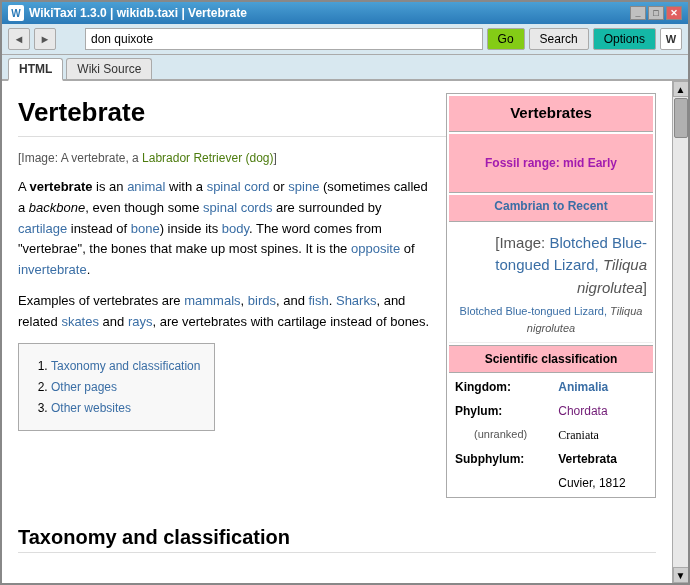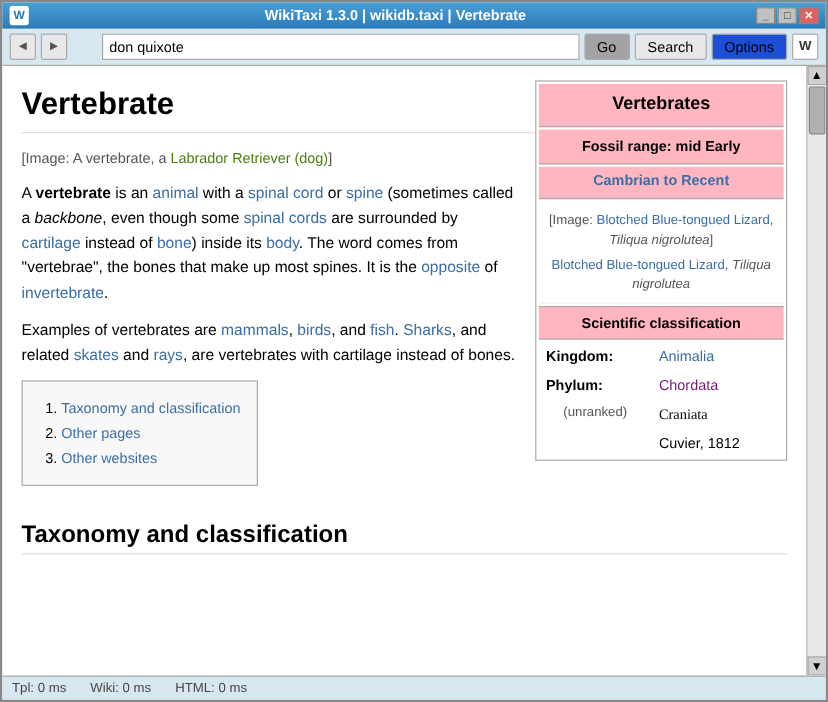--- a/index.html
+++ b/index.html
@@ -13,40 +13,40 @@
       color: white;
       height: 22px;
       display: flex;
       align-items: center;
       padding: 0 6px;
       font-size: 12px;
       font-weight: bold;
       flex-shrink: 0;
     }
     .title-bar-icon { width: 16px; height: 16px; margin-right: 5px; background: #fff; border-radius: 2px; display: flex; align-items: center; justify-content: center; font-size: 10px; color: #2a7ab8; font-weight: bold; flex-shrink: 0; }
-    .title-bar-text { flex: 1; text-align: center; }
+    .title-bar-text { flex: 1; }
     .title-bar-buttons { display: flex; gap: 2px; }
     .tb-btn { width: 16px; height: 14px; background: #c0c0c0; border: 1px solid #888; font-size: 9px; display: flex; align-items: center; justify-content: center; cursor: pointer; color: #333; }
     .tb-btn.close { background: #e06060; color: white; }
 
     
     .address-bar {
       background: #d8e8f0;
       padding: 4px 6px;
       display: flex;
       align-items: center;
       gap: 4px;
       border-bottom: 1px solid #aaa;
       flex-shrink: 0;
     }
     .nav-btn { width: 22px; height: 22px; background: #e8e8e8; border: 1px solid #aaa; cursor: pointer; display: flex; align-items: center; justify-content: center; font-size: 11px; color: #555; border-radius: 2px; }
     .address-input { flex: 1; height: 22px; border: 1px solid #aaa; padding: 0 5px; font-size: 12px; background: white; margin-left: 25px; }
-    .go-btn { height: 22px; padding: 0 10px; background: #a3a3a3; border: 1px solid #aaa; cursor: pointer; font-size: 12px; border-radius: 2px; }
+    .go-btn { height: 22px; padding: 0 10px; background: #84cc16; border: 1px solid #aaa; cursor: pointer; font-size: 12px; border-radius: 2px; }
     .search-btn { height: 22px; padding: 0 10px; background: #e8e8e8; border: 1px solid #aaa; cursor: pointer; font-size: 12px; border-radius: 2px; }
-    .options-btn { height: 22px; padding: 0 10px; background: #1d4ed8; border: 1px solid #aaa; cursor: pointer; font-size: 12px; border-radius: 2px; }
+    .options-btn { height: 22px; padding: 0 10px; background: #14b8a6; border: 1px solid #aaa; cursor: pointer; font-size: 12px; border-radius: 2px; }
     .wiki-logo { width: 22px; height: 22px; background: white; border: 1px solid #aaa; display: flex; align-items: center; justify-content: center; font-size: 11px; font-weight: bold; color: #333; border-radius: 2px; }
 
     
     .tabs-bar {
       display: flex;
       align-items: flex-end;
       background: #d8e8f0;
       padding: 3px 6px 0;
       border-bottom: 2px solid #aaa;
       flex-shrink: 0;
@@ -153,23 +153,23 @@
       font-size: 15px;
       font-weight: bold;
       padding: 6px;
       border-bottom: 1px solid #aaa;
     }
     .infobox-subtitle {
       background: #ffb6c1;
       text-align: center;
       font-weight: bold;
       font-size: 12px;
-      padding: 5px 6px;
-      border-bottom: 1px solid #aaa;
-      color: #000000;
+      padding: 20px 6px;
+      border-bottom: 1px solid #aaa;
+      color: #a21caf;
     }
     .infobox-cambrian {
       background: #ffb6c1;
       text-align: center;
       font-weight: bold;
       font-size: 12px;
       padding: 2px 6px 6px;
       border-bottom: 1px solid #aaa;
       color: #3a6ea5;
     }
@@ -209,65 +209,73 @@
   <div class="address-bar">
     <button class="nav-btn">◄</button>
     <button class="nav-btn">►</button>
     <input class="address-input" type="text" value="don quixote" style="">
     <button class="go-btn">Go</button>
     <button class="search-btn">Search</button>
     <button class="options-btn">Options</button>
     <div class="wiki-logo">W</div>
   </div>
 
+  <div class="tabs-bar">
+    <div class="tab active">HTML</div>
+    <div class="tab">Wiki Source</div>
+  </div>
 
   <div class="content-area">
     <div class="main-content">
       
       
       <div class="infobox-container">
         <table class="infobox">
           <tbody>
               <tr>
                 <td class="infobox-title">Vertebrates</td>
               </tr>
           <tr>
                 <td class="infobox-subtitle">Fossil range: mid Early</td>
               </tr>
           <tr>
                 <td class="infobox-cambrian"><a href="#" style="color:#3a6ea5;text-decoration:none;">Cambrian to Recent</a></td>
               </tr>
           <tr>
             <td class="infobox-image-section">
-              <div style="font-size:11px; color:#555; text-align:center; padding: 2px 0 4px;">
+              <div style="font-size:15px; color:#555; text-align:right; padding: 2px 0 4px;">
                 [Image: <a href="#" style="color:#3a6ea5; text-decoration:none;">Blotched Blue-tongued Lizard,</a> <em>Tiliqua nigrolutea</em>]
               </div>
               <div style="font-size:11px; text-align:center;">
                 <a href="#" style="color:#3a6ea5;text-decoration:none;">Blotched Blue-tongued Lizard,</a> <em style="color:#555;">Tiliqua nigrolutea</em>
               </div>
             </td>
           </tr>
           <tr>
                 <td class="infobox-sci-class">Scientific classification</td>
               </tr>
           <tr>
             <td style="padding:0;">
               <table style="width:100%; border-collapse:collapse;">
                 <tbody>
                       <tr>
                   <td style="font-weight:bold; font-size:12px; padding:3px 6px; vertical-align:top; white-space:nowrap;">Kingdom:</td>
-                  <td style="font-size:12px; padding:3px 6px;"><a href="#" style="color:#3a6ea5;text-decoration:none;">Animalia</a></td>
+                  <td style="font-size:12px; padding:3px 6px;"><a href="#" style="color:#3a6ea5;text-decoration:none;font-weight:bold;">Animalia</a></td>
                 </tr>
                 <tr>
                   <td style="font-weight:bold; font-size:12px; padding:3px 6px; vertical-align:top;margin-top:40px;">Phylum:</td>
                   <td style="font-size:12px; padding:3px 6px;"><a href="#" style="color:#701a75;text-decoration:none;">Chordata</a></td>
                 </tr>
                 <tr>
                   <td style="font-size:11px; color:#555; padding:3px 6px; vertical-align:top;text-align:center;">(unranked)</td>
                   <td style="font-size:12px; padding:3px 6px;font-family:Liberation Serif, serif;">Craniata</td>
+                </tr>
+                <tr>
+                  <td style="font-weight:bold; font-size:12px; padding:3px 6px; vertical-align:top;">Subphylum:</td>
+                  <td style="font-size:12px; font-weight:bold; padding:3px 6px;">Vertebrata</td>
                 </tr>
                 <tr>
                   <td style="font-size:12px; padding:3px 6px;"></td>
                   <td style="font-size:12px; padding:3px 6px;">Cuvier, 1812</td>
                 </tr>
               </tbody>
                   </table>
             </td>
           </tr>
         </tbody>
@@ -311,18 +319,13 @@
 
     <div class="scrollbar">
       <div class="scroll-arrow">▲</div>
       <div class="scroll-track">
         <div class="scroll-thumb"></div>
       </div>
       <div class="scroll-arrow">▼</div>
     </div>
   </div>
 
-  <div class="status-bar">
-    <span>Tpl: 0 ms</span>
-    <span>Wiki: 0 ms</span>
-    <span>HTML: 0 ms</span>
-  </div>
 </div>
 
 </body></html>

